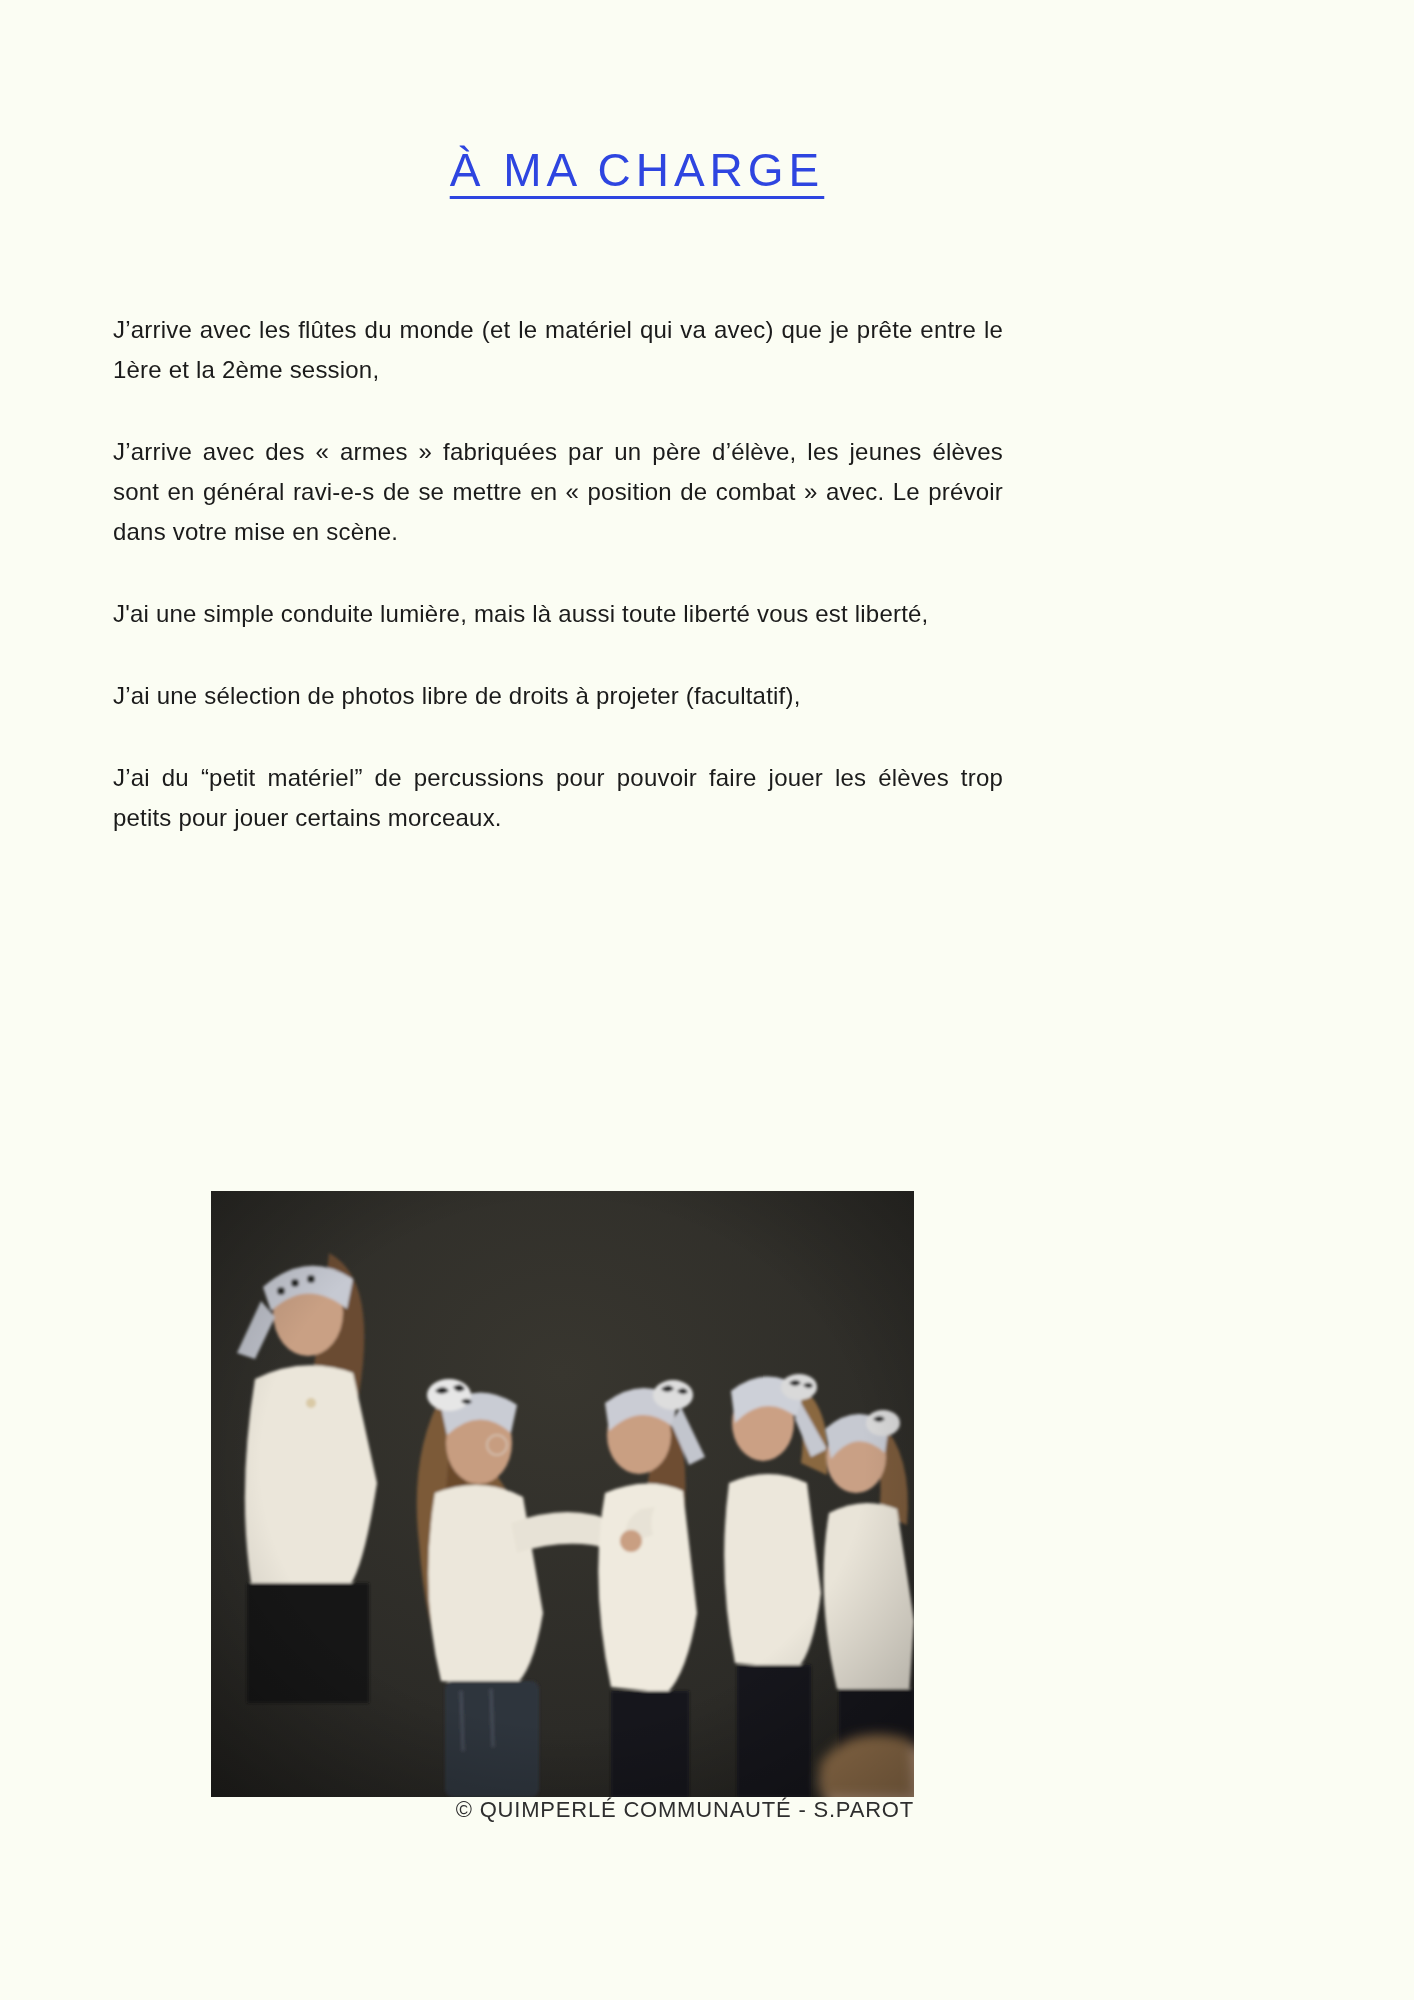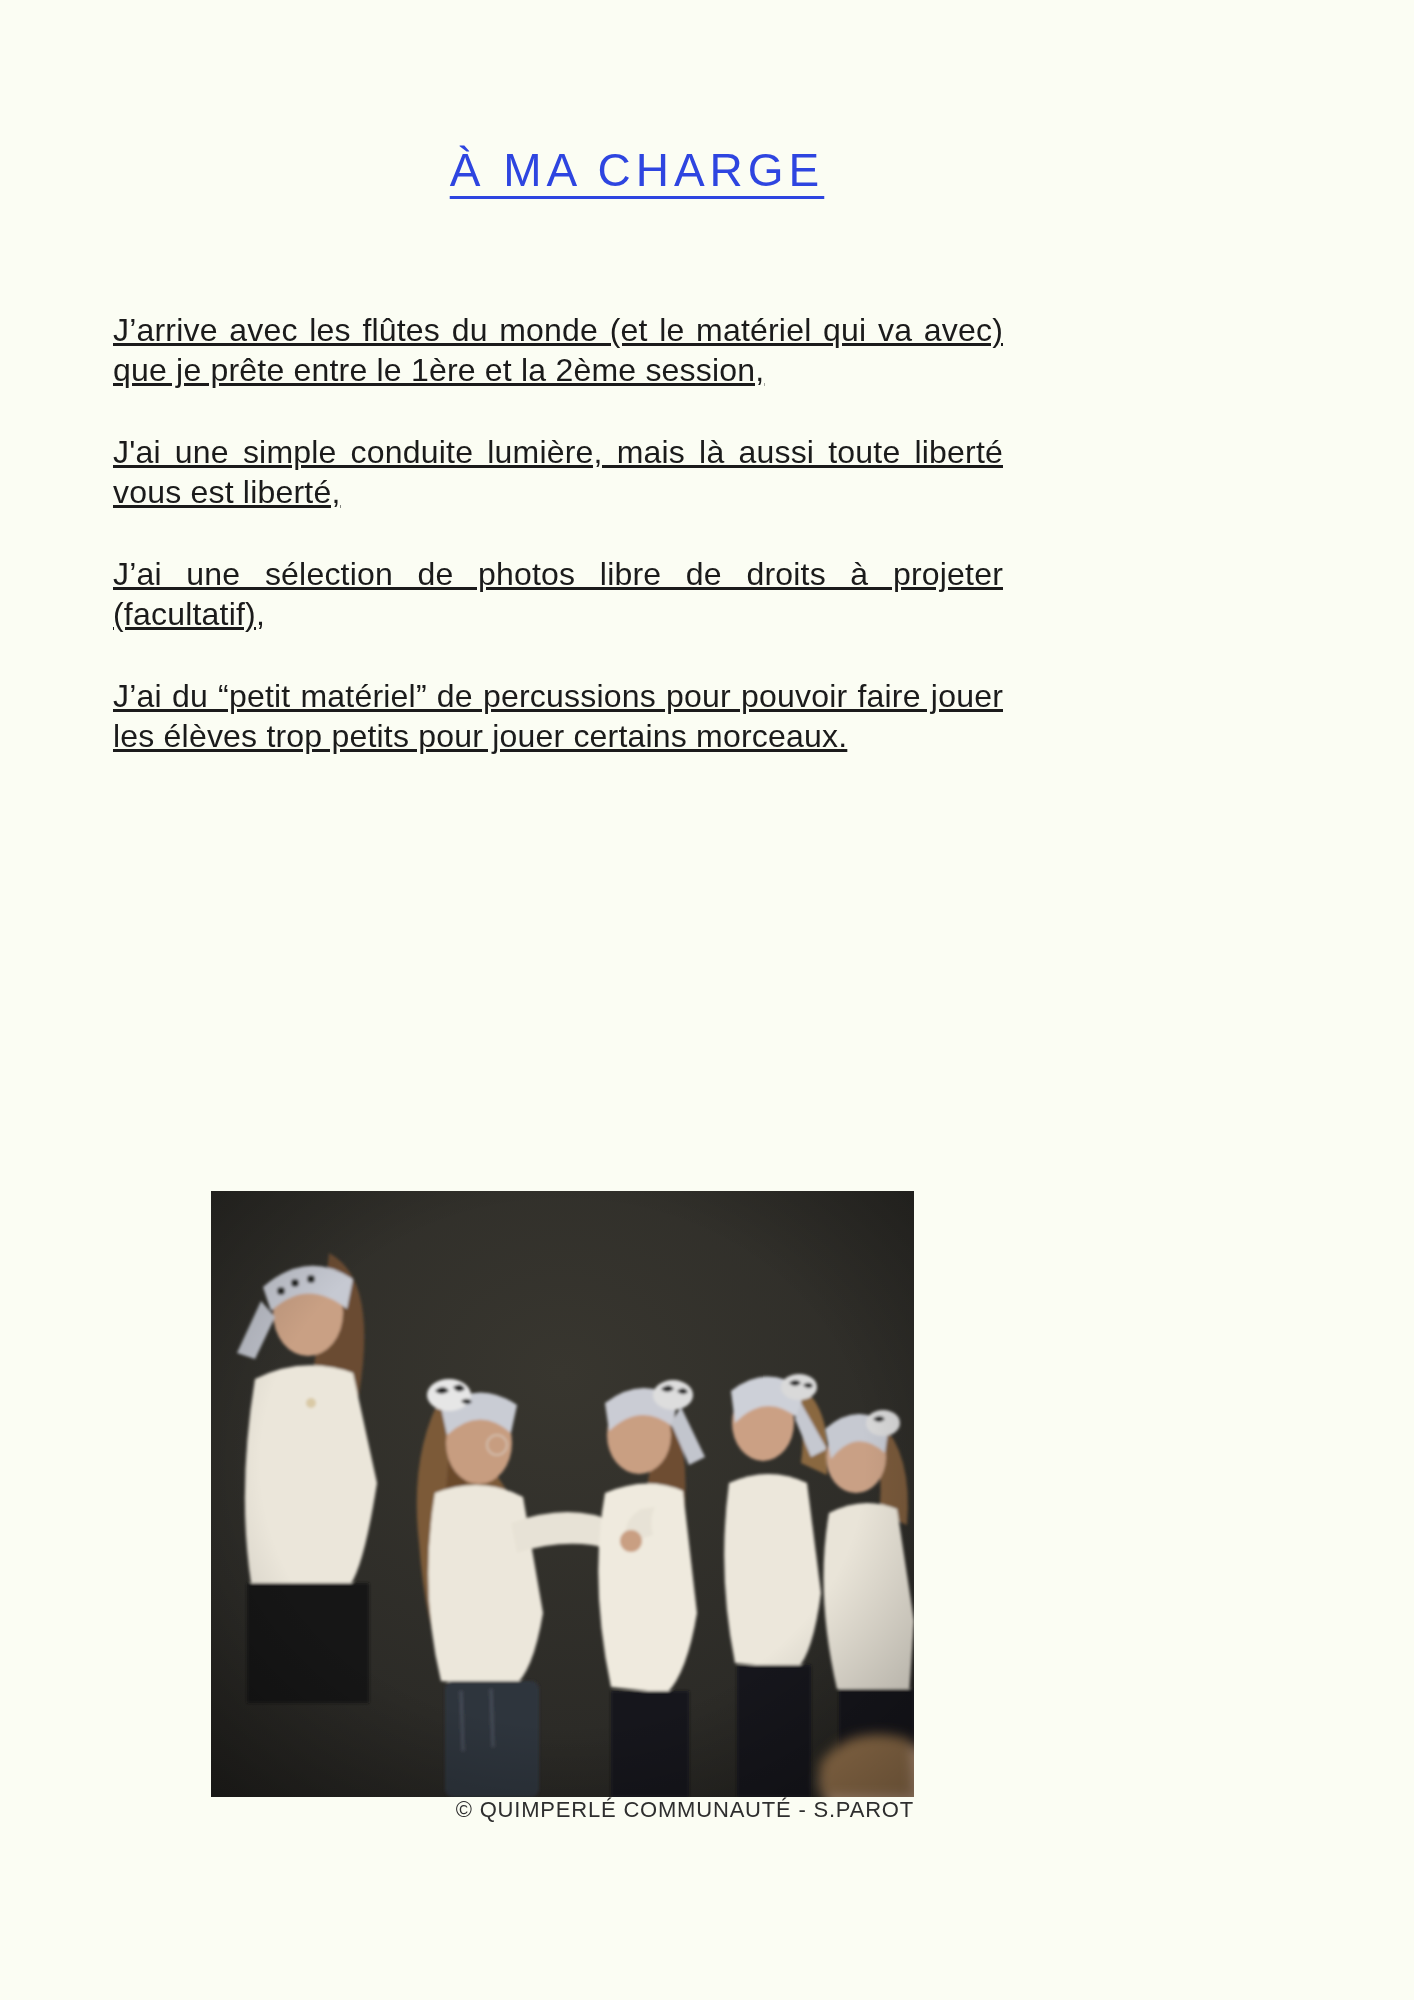--- a/index.html
+++ b/index.html
@@ -32,27 +32,26 @@
     text-underline-offset: 10px;
   }
   .content {
     position: absolute;
     top: 310px;
     left: 113px;
     width: 890px;
   }
   .content p {
     margin: 0 0 42px 0;
-    font-size: 32px;
+    font-size: 24px;
     line-height: 40px;
     letter-spacing: 0.2px;
     color: #1b1b1b;
     text-align: justify;
     text-justify: inter-word;
-    text-decoration: underline;
   }
   .photo-wrap {
     position: absolute;
     top: 1191px;
     left: 211px;
     width: 703px;
   }
   .photo {
     display: block;
     width: 703px;
@@ -70,20 +69,21 @@
 <body>
 
 <div class="page">
 
   <div class="title">
     <span>À MA CHARGE</span>
   </div>
 
   <div class="content">
     <p>J’arrive avec les flûtes du monde (et le matériel qui va avec) que je prête entre le 1ère et la 2ème session,</p>
+    <p>J’arrive avec des « armes » fabriquées par un père d’élève, les jeunes élèves sont en général ravi-e-s de se mettre en « position de combat » avec. Le prévoir dans votre mise en scène.</p>
     <p>J'ai une simple conduite lumière, mais là aussi toute liberté vous est liberté,</p>
     <p>J’ai une sélection de photos libre de droits à projeter (facultatif),</p>
     <p>J’ai du “petit matériel” de percussions pour pouvoir faire jouer les élèves trop petits pour jouer certains morceaux.</p>
   </div>
 
   <div class="photo-wrap">
     <svg class="photo" viewBox="0 0 703 606" role="img">
       <defs>
         <radialGradient id="bgGrad" cx="50%" cy="30%" r="85%">
           <stop offset="0%" stop-color="#38362f"></stop>

